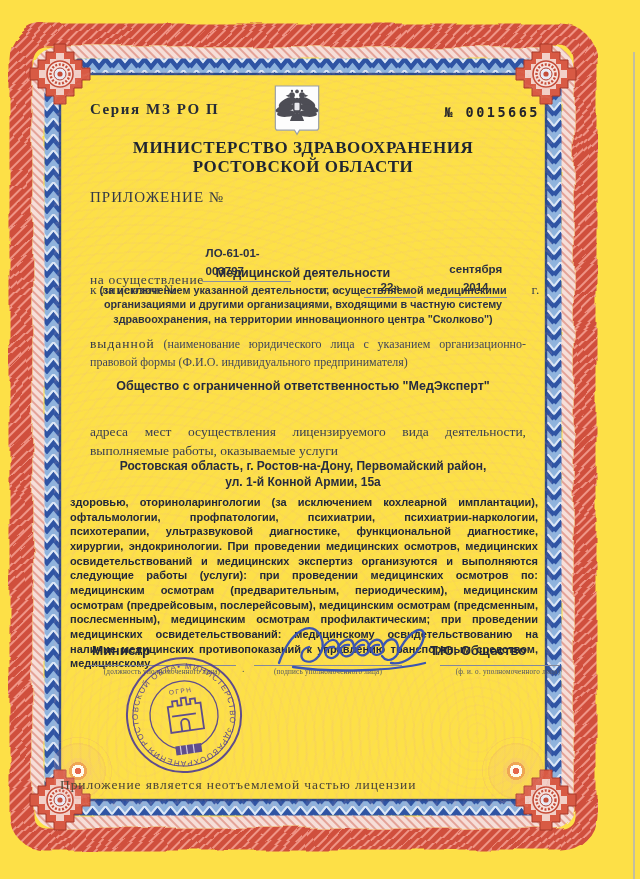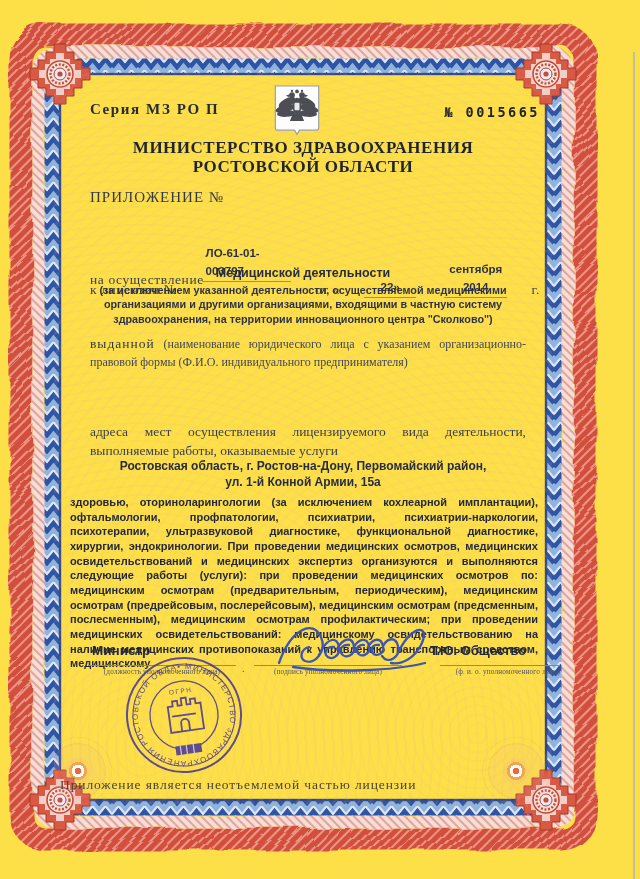--- a/index.html
+++ b/index.html
@@ -162,20 +162,21 @@
 
     <div class="lbl-sm activity-label">на осуществление</div>
     <div class="activity-title">Медицинской деятельности</div>
     <div class="activity-note">(за исключением указанной деятельности, осуществляемой медицинскими организациями и другими организациями, входящими в частную систему здравоохранения, на территории инновационного центра "Сколково")</div>
 
     <div class="issued">
       <span class="issued-word">выданной</span>
       <span>(наименование  юридического  лица  с  указанием  организационно-правовой  формы (Ф.И.О. индивидуального предпринимателя)</span>
     </div>
 
+    <div class="org-name">Общество с ограниченной ответственностью "МедЭксперт"</div>
 
     <div class="addr-label">адреса мест осуществления лицензируемого вида деятельности, выполняемые работы, оказываемые услуги</div>
     <div class="addr">
       <div>Ростовская область, г. Ростов-на-Дону, Первомайский район,</div>
       <div>ул. 1-й Конной Армии, 15а</div>
     </div>
 
     <div class="services">здоровью, оториноларингологии (за исключением кохлеарной имплантации), офтальмологии, профпатологии, психиатрии, психиатрии-наркологии, психотерапии, ультразвуковой диагностике, функциональной диагностике, хирургии, эндокринологии. При проведении медицинских осмотров, медицинских освидетельствований и медицинских экспертиз организуются и выполняются следующие работы (услуги): при проведении медицинских осмотров по: медицинским осмотрам (предварительным, периодическим), медицинским осмотрам (предрейсовым, послерейсовым), медицинским осмотрам (предсменным, послесменным), медицинским осмотрам профилактическим; при проведении медицинских освидетельствований: медицинскому освидетельствованию на наличие медицинских противопоказаний к управлению транспортным средством, медицинскому</div>
 
     <div class="min-pos">Министр</div>

